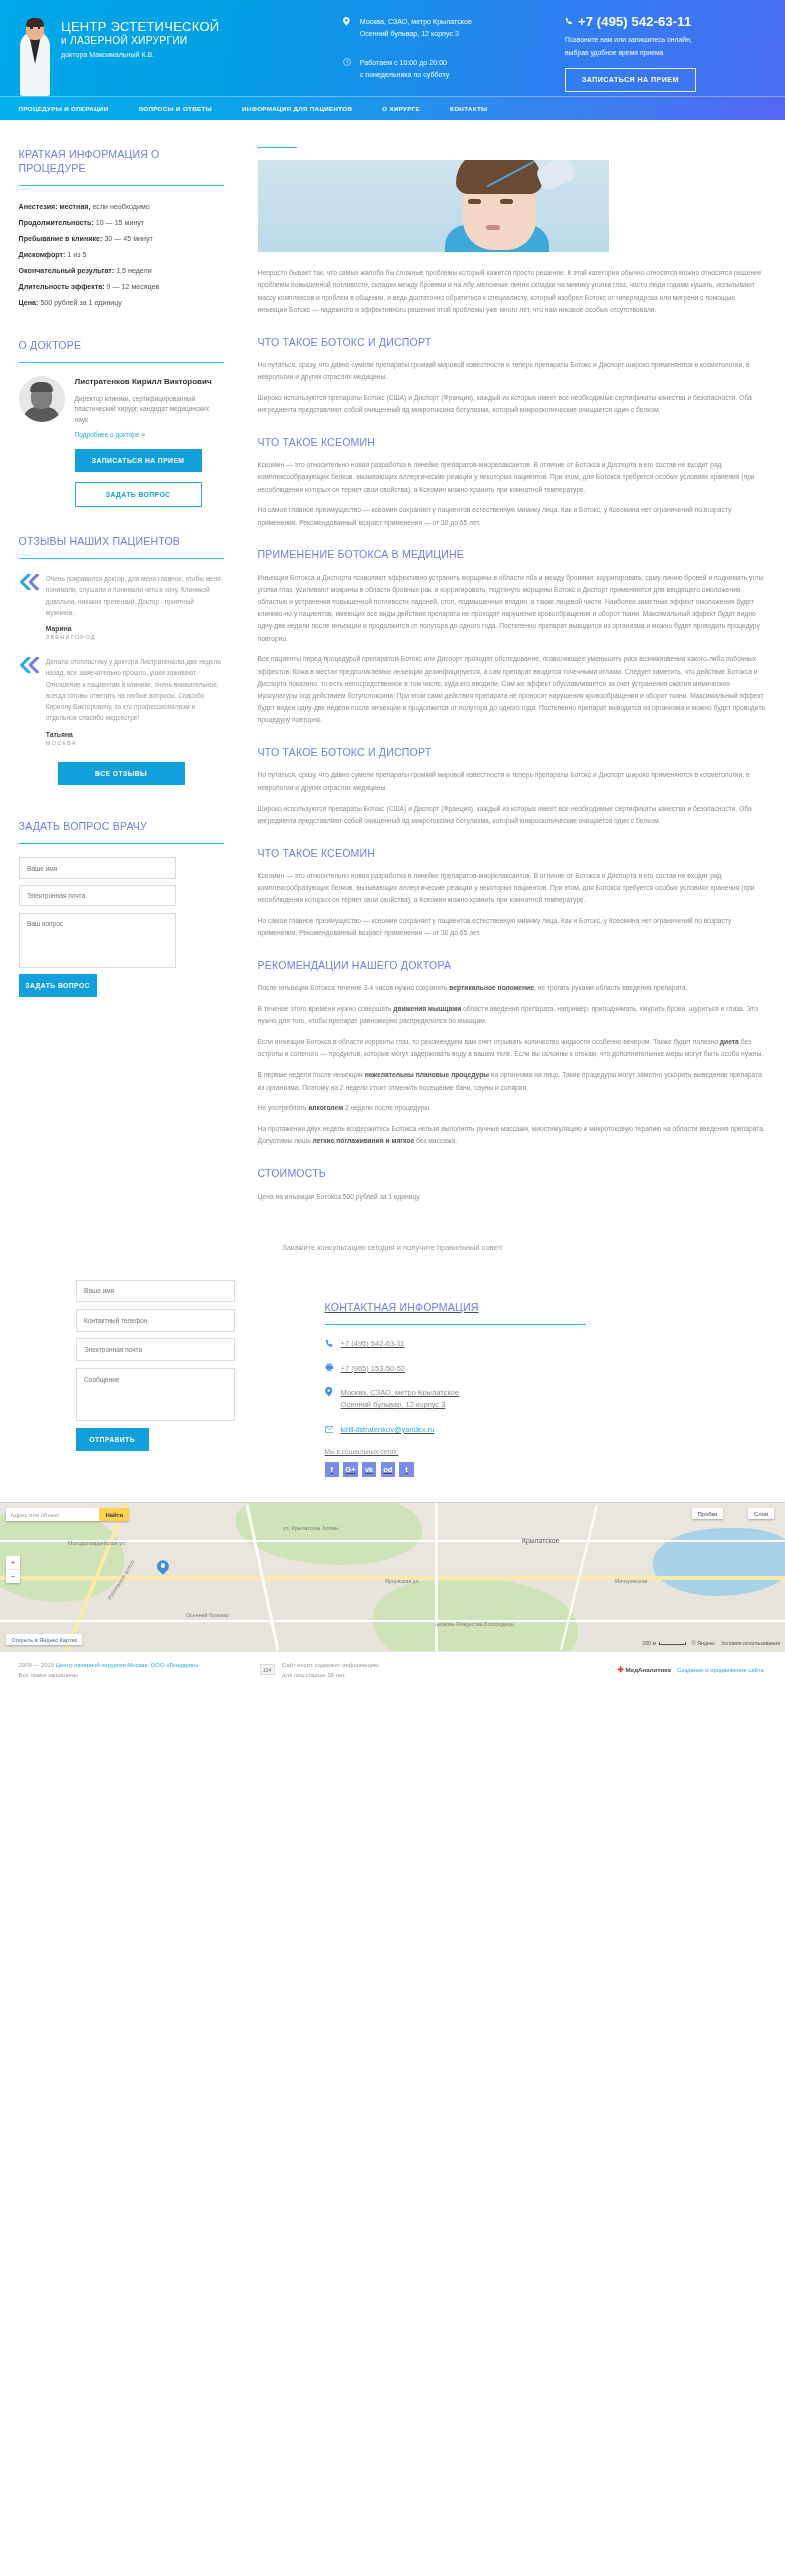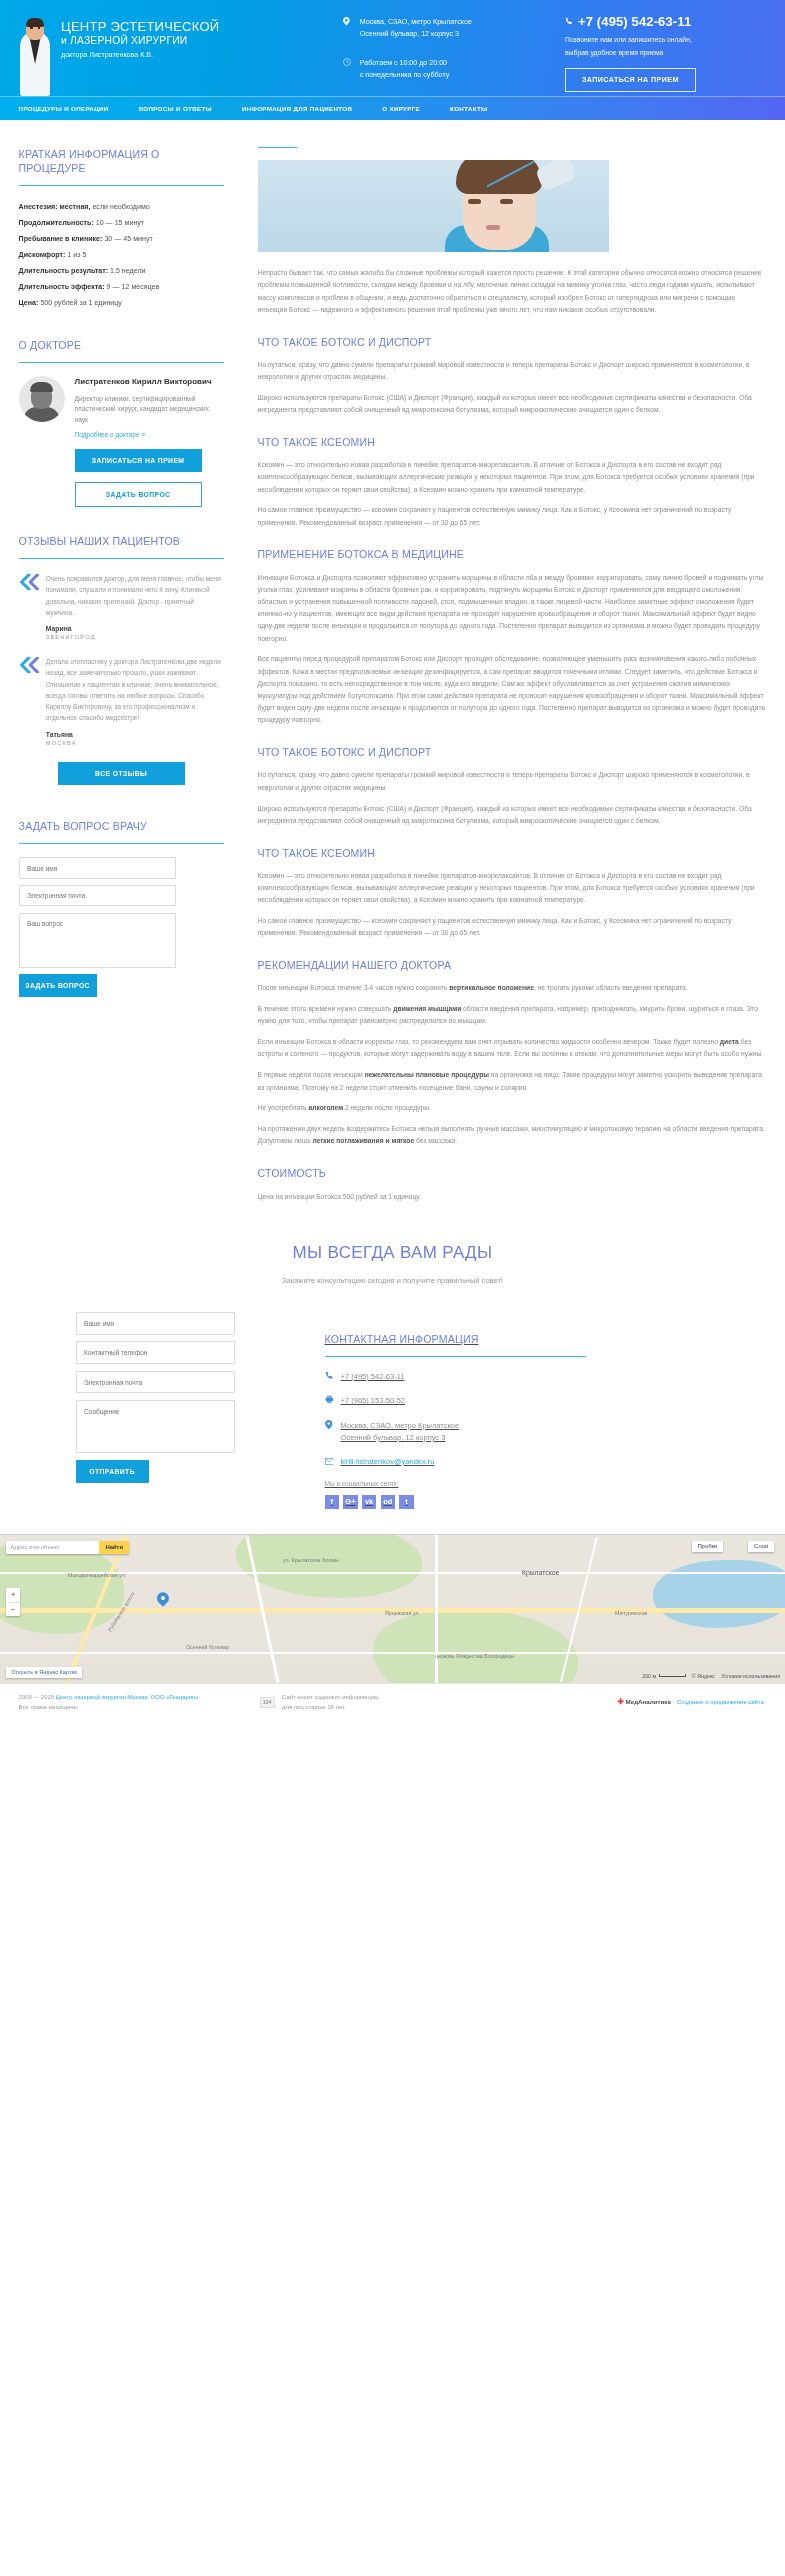--- a/index.html
+++ b/index.html
@@ -276,21 +276,21 @@
       <div class="doc-lapel"></div>
       <div class="doc-head"></div>
       <div class="doc-hair"></div>
       <div class="doc-eye l"></div>
       <div class="doc-eye r"></div>
     </div>
 
     <div class="logo-block">
       <div class="logo-l1">ЦЕНТР ЭСТЕТИЧЕСКОЙ</div>
       <div class="logo-l2">и ЛАЗЕРНОЙ ХИРУРГИИ</div>
-      <div class="logo-l3">доктора Листратенкова К.В.</div>
+      <div class="logo-l3">доктора Максимальный К.В.</div>
     </div>
 
     <div class="hdr-col-mid">
       <div class="hdr-row">
         <span class="hdr-ico">
           <svg width="6.8" height="8.7" viewBox="0 0 11 14">
               <path d="M5.5 0C2.5 0 0 2.4 0 5.3 0 9.2 5.5 14 5.5 14S11 9.2 11 5.3C11 2.4 8.5 0 5.5 0zm0 7.3a2 2 0 110-4 2 2 0 010 4z" fill="#ffffff"></path>
             </svg>
         </span>
         <span class="hdr-txt">
@@ -344,21 +344,21 @@
 
   <div class="sidebar">
 
     <div class="sec-title">КРАТКАЯ ИНФОРМАЦИЯ О ПРОЦЕДУРЕ</div>
     <div class="sec-rule"></div>
     <div class="spec-list">
       <div><b>Анестезия: местная,</b><span> если необходимо</span></div>
       <div><b>Продолжительность:</b><span> 10 — 15 минут</span></div>
       <div><b>Пребывание в клинике:</b><span> 30 — 45 минут</span></div>
       <div><b>Дискомфорт:</b><span> 1 из 5</span></div>
-      <div><b>Длительность результат:</b><span> 1,5 недели</span></div>
+      <div><b>Окончательный результат:</b><span> 1,5 недели</span></div>
       <div><b>Длительность эффекта:</b><span> 9 — 12 месяцев</span></div>
       <div><b>Цена:</b><span> 500 рублей за 1 единицу</span></div>
     </div>
 
     <div class="sec-title" style="margin-top:26px;">О ДОКТОРЕ</div>
     <div class="sec-rule"></div>
 
     <div class="doc-card">
       <div class="doc-avatar">
         <div class="av-shoulders"></div>
@@ -461,21 +461,20 @@
     <p class="para">В первые недели после инъекции <b>нежелательны плановые процедуры</b> на организма на лицо. Такие процедуры могут заметно ускорить выведение препарата из организма. Поэтому на 2 недели стоит отменить посещение бани, сауны и солярия.</p>
     <p class="para">Не употреблять <b>алкоголем</b> 2 недели после процедуры.</p>
     <p class="para">На протяжении двух недель воздержитесь Ботокса нельзя выполнять ручные массажи, миостимуляцию и микротоковую терапию на области введения препарата. Допустимы лишь <b>легкие поглаживания и мягкое</b> без массажа.</p>
 
     <h2 class="h2">СТОИМОСТЬ</h2>
     <p class="para">Цена на инъекции Ботокса 500 рублей за 1 единицу.</p>
   </div>
 </div>
 
 <div class="cta">
-  <h2>МЫ ВСЕГДА ВАМ РАДЫ</h2>
   <p>Закажите консультацию сегодня и получите правильный совет!</p>
 </div>
 
 <div class="footer-cols">
   <div class="fcol-form">
     <form>
       <input class="ffld" placeholder="Ваше имя" style="">
       <input class="ffld" placeholder="Контактный телефон" style="">
       <input class="ffld" placeholder="Электронная почта" style="">
       <textarea class="ffld" placeholder="Сообщение" style=""></textarea>

